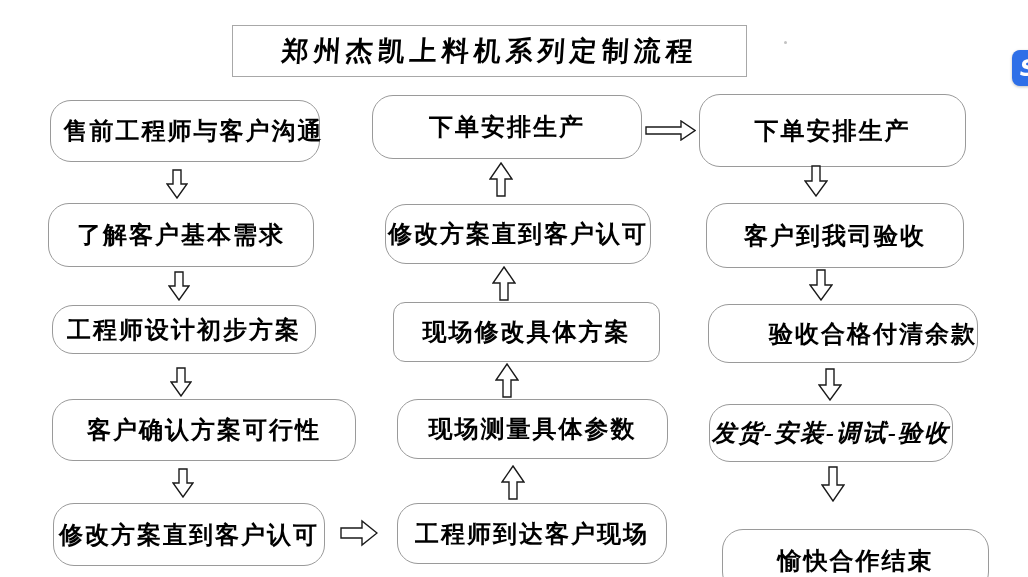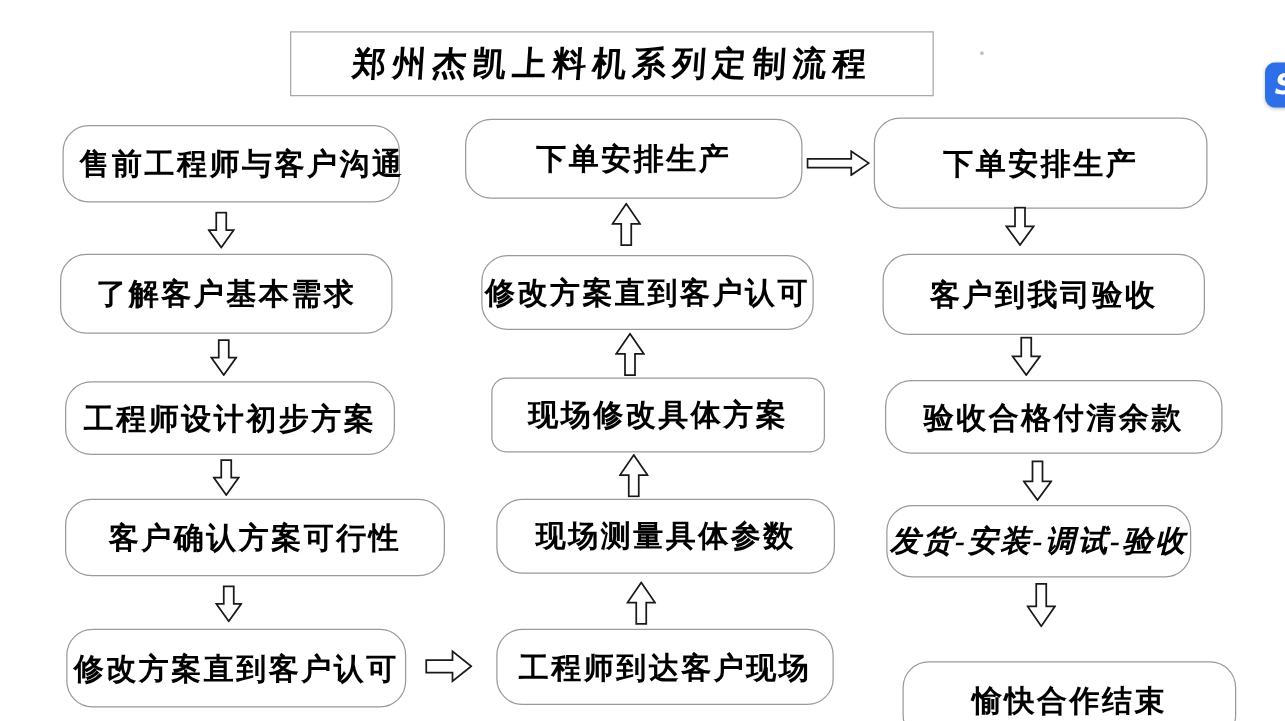--- a/index.html
+++ b/index.html
@@ -98,21 +98,21 @@
     <span class="title-text">郑州杰凯上料机系列定制流程</span>
   </div>
   <div class="tiny-dot"></div>
 
   <div class="node" style="left:50px;top:100px;width:270px;height:62px;padding-left:17px;">
     <span class="label">售前工程师与客户沟通</span>
   </div>
   <div class="node" style="left:48px;top:203px;width:266px;height:64px;">
     <span class="label">了解客户基本需求</span>
   </div>
-  <div class="node" style="left:52px;top:305px;width:264px;height:59px;">
+  <div class="node" style="left:52px;top:305px;width:264px;height:49px;">
     <span class="label">工程师设计初步方案</span>
   </div>
   <div class="node" style="left:52px;top:399px;width:304px;height:62px;">
     <span class="label">客户确认方案可行性</span>
   </div>
   <div class="node" style="left:53px;top:503px;width:272px;height:63px;">
     <span class="label">修改方案直到客户认可</span>
   </div>
 
   <div class="node" style="left:372px;top:95px;width:270px;height:64px;">
@@ -130,21 +130,21 @@
   <div class="node" style="left:397px;top:503px;width:270px;height:61px;">
     <span class="label">工程师到达客户现场</span>
   </div>
 
   <div class="node" style="left:699px;top:94px;width:267px;height:73px;">
     <span class="label">下单安排生产</span>
   </div>
   <div class="node" style="left:706px;top:203px;width:258px;height:65px;">
     <span class="label">客户到我司验收</span>
   </div>
-  <div class="node" style="left:708px;top:304px;width:270px;height:59px;">
+  <div class="node" style="left:708px;top:304px;width:270px;height:59px;justify-content:flex-end;">
     <span class="label">验收合格付清余款</span>
   </div>
   <div class="node" style="left:709px;top:404px;width:244px;height:58px;font-style:italic;">
     <span class="label">发货-安装-调试-验收</span>
   </div>
   <div class="node" style="left:722px;top:529px;width:267px;height:64px;">
     <span class="label">愉快合作结束</span>
   </div>
 
   <div class="arrow" style="left:166px;top:169px;">

